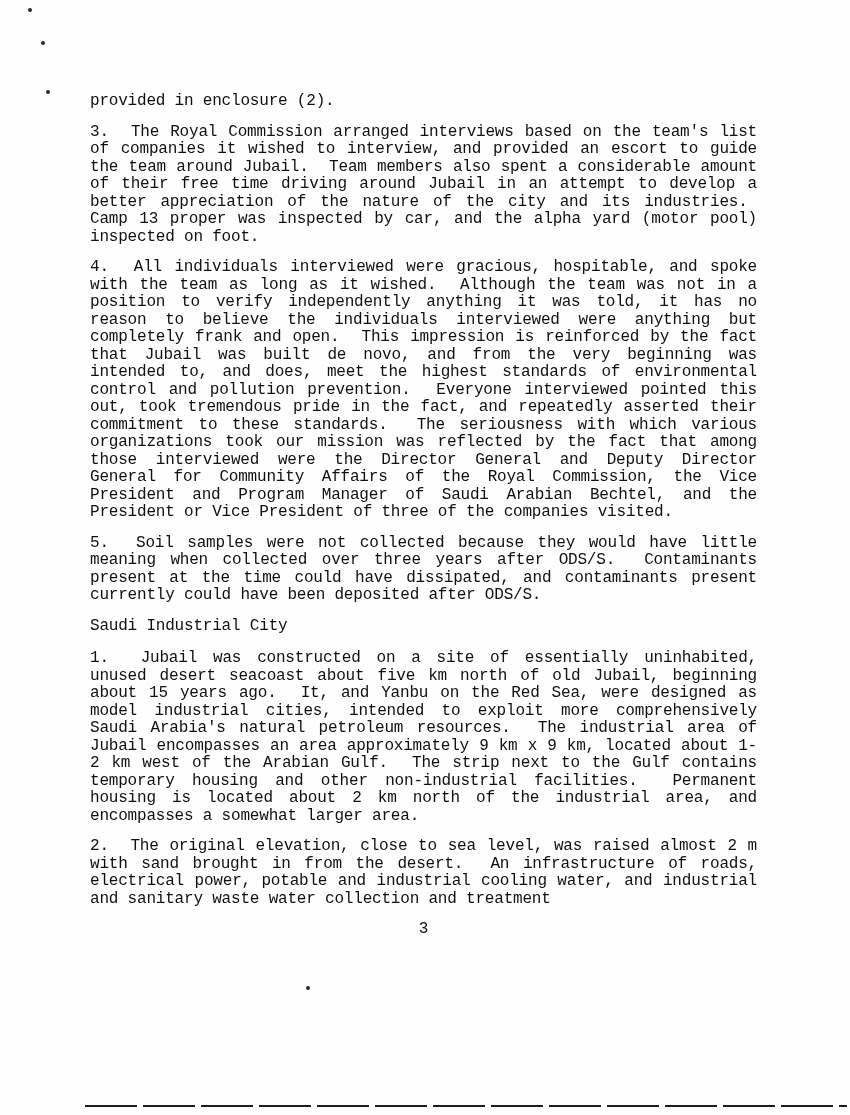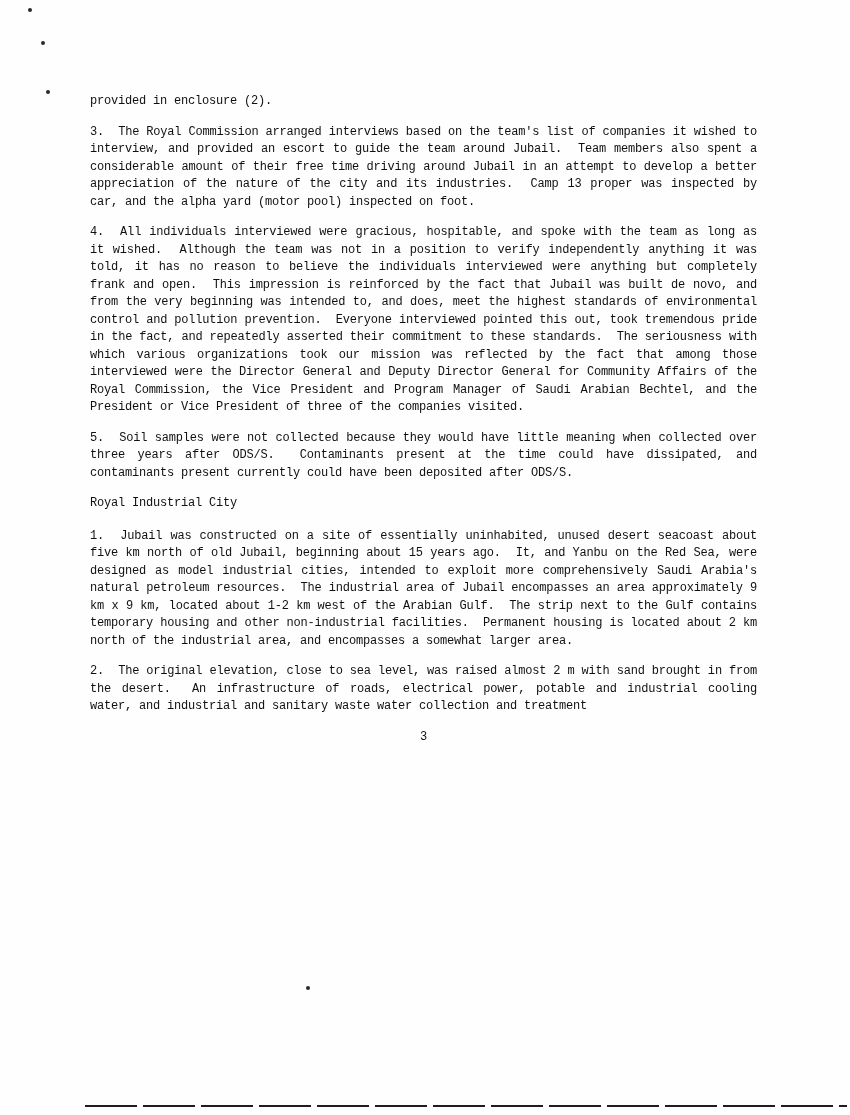--- a/index.html
+++ b/index.html
@@ -15,21 +15,21 @@
     background: #fefefe;
     overflow: hidden;
     font-family: "Liberation Mono", "DejaVu Sans Mono", monospace;
     color: #101010;
   }
   .content {
     position: absolute;
     left: 90px;
     top: 93px;
     width: 667px;
-    font-size: 12px;
+    font-size: 16px;
     line-height: 17.5px;
     text-align: justify;
     letter-spacing: -0.2px;
   }
   .content p {
     margin: 0 0 13px 0;
   }
   .u {
     text-underline-offset: 2px;
   }
@@ -83,21 +83,21 @@
 
     <p>provided in enclosure (2).</p>
 
     <p>3.&nbsp; The Royal Commission arranged interviews based on the team's list of companies it wished to interview, and provided an escort to guide the team around Jubail.&nbsp; Team members also spent a considerable amount of their free time driving around Jubail in an attempt to develop a better appreciation of the nature of the city and its industries.&nbsp; Camp 13 proper was inspected by car, and the alpha yard (motor pool) inspected on foot.</p>
 
     <p><span>4.&nbsp; All individuals interviewed were gracious, hospitable, and spoke with the team as long as it wished.&nbsp; Although the team was not in a position to verify independently anything it was told, it has no reason to believe the individuals interviewed were anything but completely frank and open.&nbsp; This impression is reinforced by the fact that Jubail was built </span><span class="u">de novo</span><span>, and from the very beginning was intended to, and does, meet the highest standards of environmental control and pollution prevention.&nbsp; Everyone interviewed pointed this out, took tremendous pride in the fact, and repeatedly asserted their commitment to these standards.&nbsp; The seriousness with which various organizations took our mission was reflected by the fact that among those interviewed were the Director General and Deputy Director General for Community Affairs of the Royal Commission, the Vice President and Program Manager of Saudi Arabian Bechtel, and the President or Vice President of three of the companies visited.</span></p>
 
     <p>5.&nbsp; Soil samples were not collected because they would have little meaning when collected over three years after ODS/S.&nbsp; Contaminants present at the time could have dissipated, and contaminants present currently could have been deposited after ODS/S.</p>
 
 
-    <h3 class="section-heading"><span class="u">Royal Industrial City</span></h3>
+    <h3 class="section-heading"><span class="u">Saudi Industrial City</span></h3>
 
     <p>1.&nbsp; Jubail was constructed on a site of essentially uninhabited, unused desert seacoast about five km north of old Jubail, beginning about 15 years ago.&nbsp; It, and Yanbu on the Red Sea, were designed as model industrial cities, intended to exploit more comprehensively Saudi Arabia's natural petroleum resources.&nbsp; The industrial area of Jubail encompasses an area approximately 9 km x 9 km, located about 1-2 km west of the Arabian Gulf.&nbsp; The strip next to the Gulf contains temporary housing and other non-industrial facilities.&nbsp; Permanent housing is located about 2 km north of the industrial area, and encompasses a somewhat larger area.</p>
 
     <p>2.&nbsp; The original elevation, close to sea level, was raised almost 2 m with sand brought in from the desert.&nbsp; An infrastructure of roads, electrical power, potable and industrial cooling water, and industrial and sanitary waste water collection and treatment</p>
 
     <div class="page-number">3</div>
 
   </main>
 
   <div class="bottom-line"></div>

